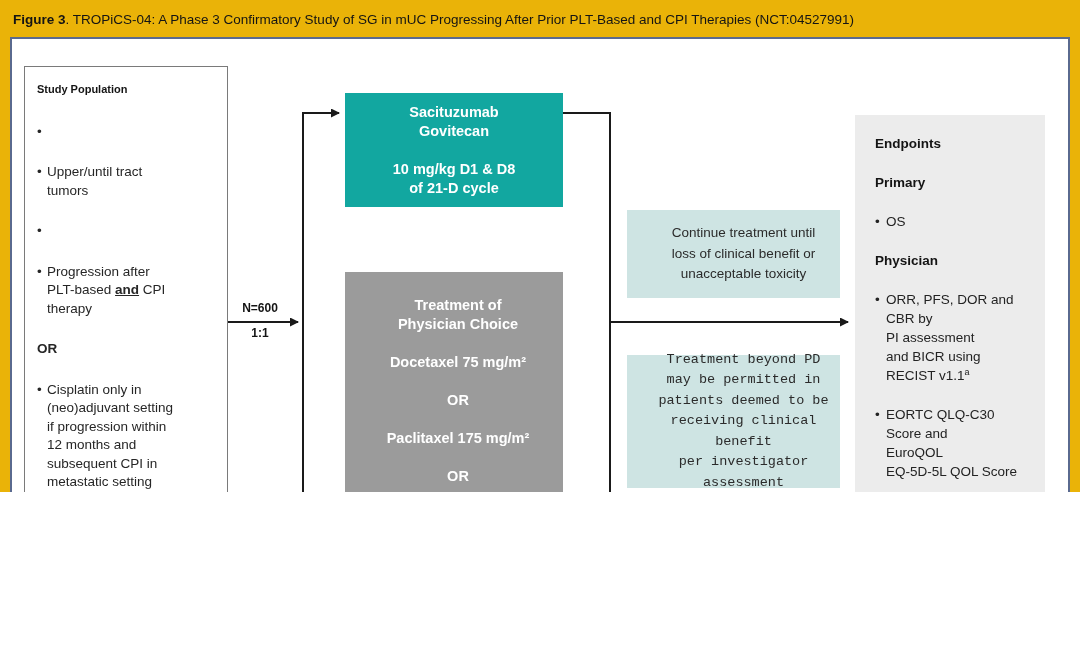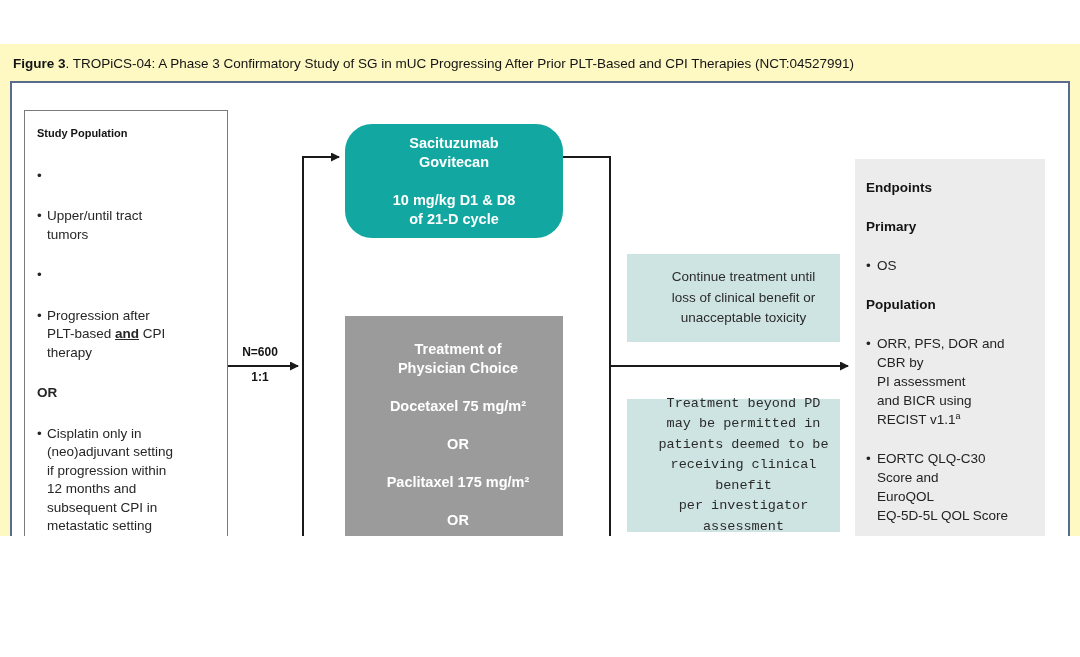--- a/index.html
+++ b/index.html
@@ -5,23 +5,22 @@
   * { margin: 0; padding: 0; box-sizing: border-box; }
   html, body { background: #ffffff; }
   body {
     font-family: "Liberation Sans", "DejaVu Sans", sans-serif;
     color: #1f1f1f;
   }
   .page {
     position: relative;
     width: 1080px;
     height: 492px;
-    background: #fef9c3;
+    background: #eab308;
     overflow: hidden;
-    margin-top: 44px;
   }
   .fig-title {
     position: absolute;
     left: 13px; top: 12px;
     font-size: 13.5px;
     color: #141414;
     white-space: nowrap;
   }
   .fig-title .b { font-weight: bold; }
   .frame {
@@ -69,41 +68,41 @@
   .arm {
     position: absolute;
     display: flex; align-items: center; justify-content: center;
     text-align: center;
     color: #ffffff;
     font-weight: bold;
     font-size: 14.5px;
     line-height: 19px;
     white-space: pre-line;
   }
-  .arm-sg { left: 345px; top: 80px; width: 218px; height: 114px; border-radius: 27px; }
+  .arm-sg { left: 345px; top: 93px; width: 218px; height: 114px; }
   .arm-tpc { left: 345px; top: 272px; width: 218px; height: 294px; padding-left: 8px; }
   
   .note {
     position: absolute;
     display: flex; align-items: center; justify-content: center;
     text-align: center;
     font-size: 13.5px;
     line-height: 20.5px;
     color: #2b2b2b;
     white-space: pre-line;
     padding-left: 20px;
   }
   .note-1 { left: 627px; top: 210px; width: 213px; height: 88px; }
   .note-2 { left: 627px; top: 355px; width: 213px; height: 133px; font-family: Liberation Mono, monospace; }
   
   .ep-box {
     position: absolute;
     left: 855px; top: 115px;
     width: 190px; height: 412px;
-    padding: 19px 11px;
+    padding: 19px 20px;
     font-size: 13.5px;
     line-height: 19px;
     color: #232323;
   }
   .ep-h { font-weight: bold; margin-bottom: 20px; color: #141414; }
   .ep-item { display: flex; margin-bottom: 20px; white-space: pre-line; }
   .ep-item .blt { flex: 0 0 11px; }
   .ep-item:last-child { margin-bottom: 0; }
   sup { font-size: 9px; line-height: 0; vertical-align: super; }
   
@@ -205,21 +204,21 @@
 per investigator
 assessment</div>
 
   <div class="ep-box" style="background:#ececec">
     <div class="ep-h">Endpoints</div>
     <div class="ep-h">Primary</div>
     <div class="ep-item">
       <span class="blt">•</span>
       <span>OS</span>
     </div>
-    <div class="ep-h">Population</div>
+    <div class="ep-h">Physician</div>
     <div class="ep-item">
       <span class="blt">•</span>
       <span><span>ORR, PFS, DOR and
 CBR by
 PI assessment
 and BICR using
 RECIST v1.1</span><sup>a</sup></span>
     </div>
     <div class="ep-item">
       <span class="blt">•</span>

